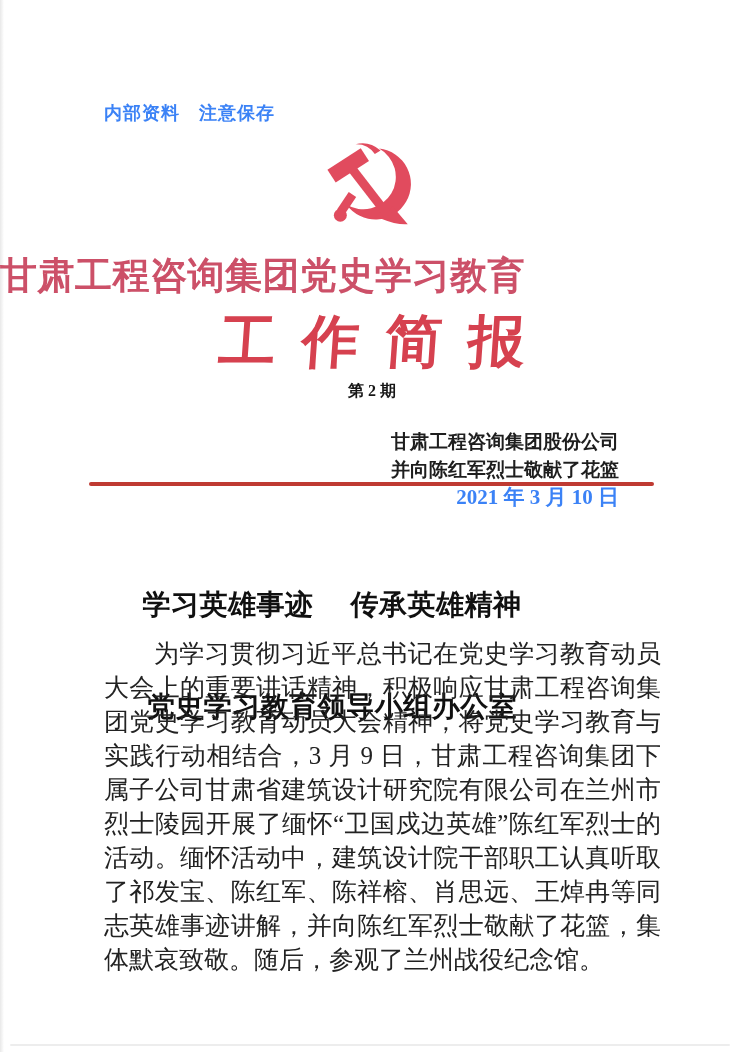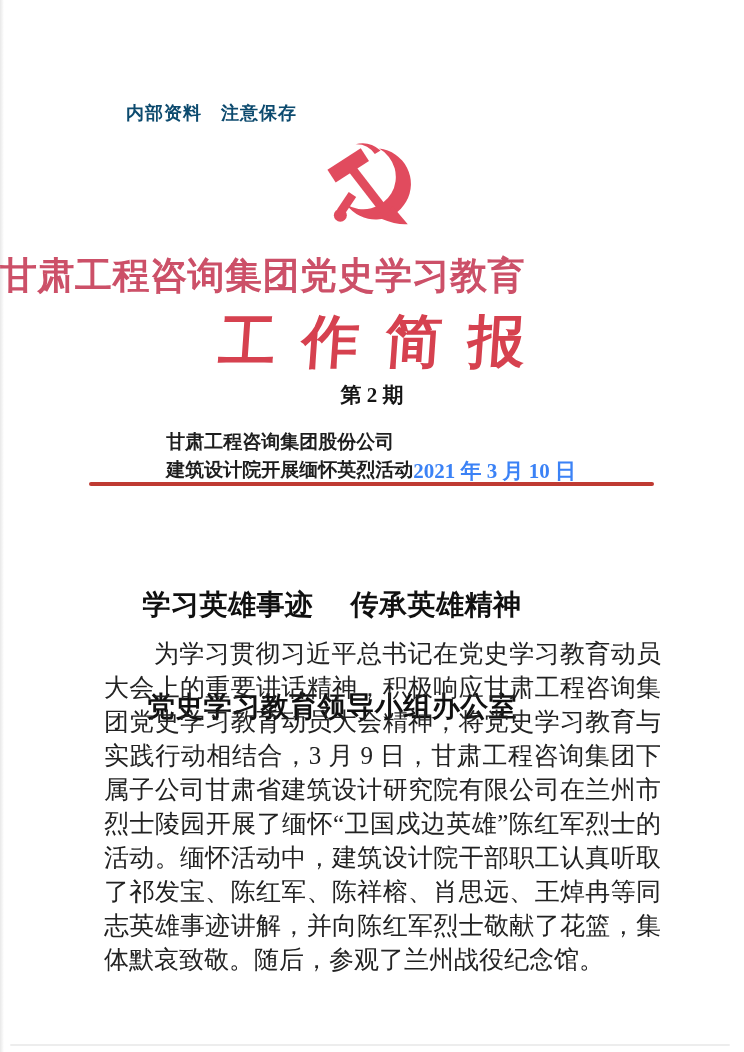--- a/index.html
+++ b/index.html
@@ -13,42 +13,41 @@
     position:absolute; left:0; top:0; width:4px; height:100%;
     background:linear-gradient(to right, rgba(0,0,0,0.09), rgba(0,0,0,0));
   }
   .edge-bottom {
     position:absolute; left:10px; right:14px; top:1044px; height:2px;
     background:rgba(0,0,0,0.07); border-radius:1px;
   }
   .classification {
     position:absolute; left:104px; top:101px;
     font-family:Liberation Serif, serif;
-    font-weight:700; font-size:18px; letter-spacing:1px; color:#0c4a6e;
+    font-weight:700; font-size:18px; letter-spacing:1px; color:#3b82f6;
     white-space:pre;
-    margin-left:22px;
   }
   .emblem { position:absolute; left:314px; top:140px; width:106px; height:92px; }
   .masthead-title {
     position:absolute; left:0; width:744px; top:251px; text-align:left;
     font-size:37px; font-weight:600; letter-spacing:0.5px; color:#cc5068;
   }
   .script-title {
     position:absolute; left:0; width:744px; top:304px; text-align:center;
     font-size:57px; font-weight:700; color:#d6414f;
     letter-spacing:26px; text-indent:26px;
     transform:skewX(-4deg);
   }
   .issue-no {
     position:absolute; left:0; width:744px; top:381px; text-align:center;
-    font-size:21px; font-weight:700; color:#161616; white-space:pre;
+    font-size:16px; font-weight:700; color:#161616; white-space:pre;
   }
   .issuer {
-    position:absolute; left:108px; width:526px; top:428px;
-    display:flex; justify-content:center; align-items:flex-end;
+    position:absolute; left:93px; width:526px; top:428px;
+    display:flex; justify-content:flex-start; align-items:flex-end;flex-direction:column;
   }
   .issuer-org { font-size:19px; line-height:28px; font-weight:600; color:#1e1e1e; }
   .issuer-date { font-size:21px; font-weight:600; color:#3b82f6; line-height:26px; white-space:pre; }
   .red-rule {
     position:absolute; left:89px; top:482px; width:565px; height:4px;
     background:#bf3a32; border-radius:2px;
   }
   .article-title {
     position:absolute; left:0; width:620px; top:520px; text-align:center;
     font-family:"Liberation Sans", sans-serif;
@@ -85,21 +84,21 @@
 
   <div class="masthead-title">甘肃工程咨询集团党史学习教育</div>
 
   <div class="script-title">工作简报</div>
 
   <div class="issue-no">第 2 期</div>
 
   <div class="issuer">
     <div class="issuer-org">
       <div>甘肃工程咨询集团股份公司</div>
-      <div>建筑设计院开展缅怀英烈活动</div>
+      <div>并向陈红军烈士敬献了花篮</div>
     </div>
     <div class="issuer-date">2021 年 3 月 10 日</div>
   </div>
 
   <div class="red-rule"></div>
 
   <div class="article-title">
     <div>学习英雄事迹　 传承英雄精神</div>
     <div>党史学习教育领导小组办公室</div>
   </div>

